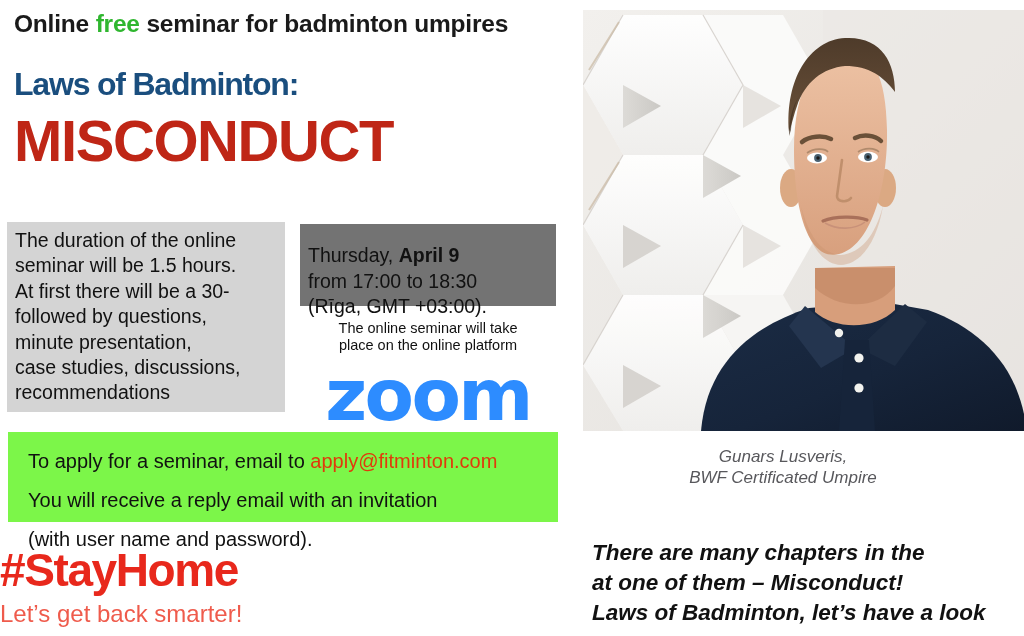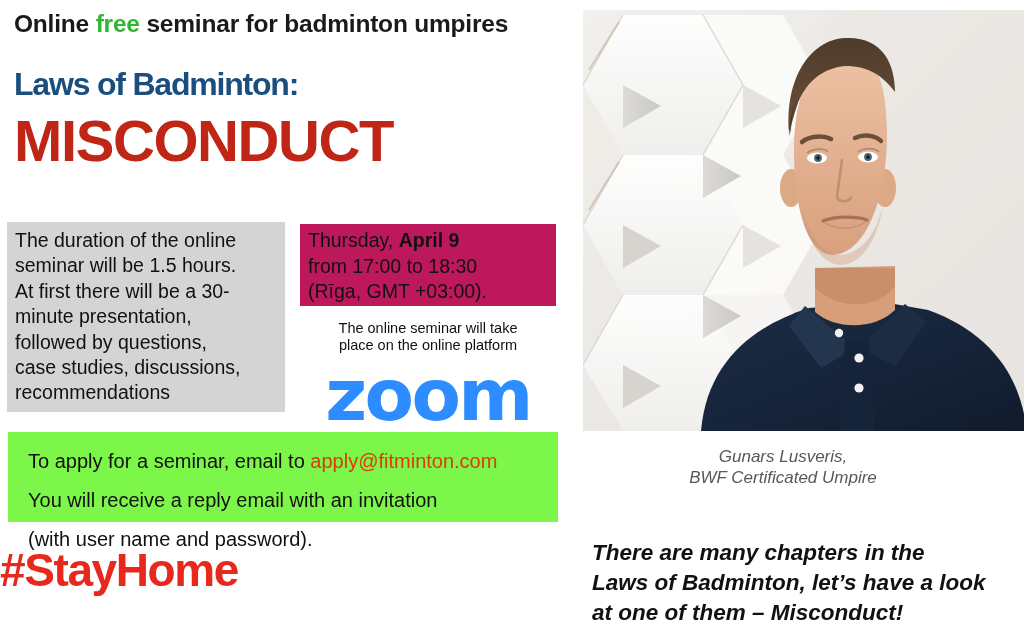--- a/index.html
+++ b/index.html
@@ -75,23 +75,23 @@
     color: #111111;
   }
 
   
   .box-date {
     position: absolute;
     left: 300px;
     top: 224px;
     width: 256px;
     height: 82px;
-    background: #be185d;
+    background: #737373;
     box-sizing: border-box;
-    padding: 4px 6px 0 8px;
+    padding: 19px 6px 0 8px;
   }
   .box-date p {
     margin: 0;
     font-size: 19.5px;
     line-height: 25.6px;
     color: #111111;
   }
   .box-date .b { font-weight: bold; }
 
   
@@ -203,22 +203,22 @@
     <span>Online </span><span class="hl">free</span><span> seminar for badminton umpires</span>
   </div>
 
   <div class="title-main">Laws of Badminton:</div>
   <div class="title-sub">MISCONDUCT</div>
 
   <div class="box-duration">
     <p>The duration of the online</p>
     <p>seminar will be 1.5 hours.</p>
     <p>At first there will be a 30-</p>
+    <p>followed by questions,</p>
     <p>minute presentation,</p>
-    <p>followed by questions,</p>
     <p>case studies, discussions,</p>
     <p>recommendations</p>
   </div>
 
   <div class="box-date">
     <p><span>Thursday, </span><span class="b">April 9</span></p>
     <p>from 17:00 to 18:30</p>
     <p>(Rīga, GMT +03:00).</p>
   </div>
 
@@ -229,20 +229,21 @@
   </div>
 
   <div class="box-apply">
     <p><span>To apply for a seminar, email to </span><span class="mail">apply@fitminton.com</span></p>
     <p>You will receive a reply email with an invitation</p>
     <p>(with user name and password).</p>
   </div>
 
   <div class="stayhome">
     <div class="stayhome-tag">#StayHome</div>
+    <div class="stayhome-sub">Let’s get back smarter!</div>
   </div>
 
   <div class="photo">
     <svg viewBox="0 0 441 421" preserveAspectRatio="xMidYMid slice">
       <defs>
         <linearGradient id="wallg" x1="0" y1="0" x2="1" y2="1">
           <stop offset="0%" stop-color="#f2f0ed"></stop>
           <stop offset="100%" stop-color="#e3e0dc"></stop>
         </linearGradient>
         <linearGradient id="panelA" x1="0" y1="0" x2="0" y2="1">
@@ -335,17 +336,17 @@
     </svg>
   </div>
 
   <div class="photo-caption">
     <div>Gunars Lusveris,</div>
     <div>BWF Certificated Umpire</div>
   </div>
 
   <div class="closing">
     <div>There are many chapters in the</div>
+    <div>at one of them – Misconduct!</div>
     <div>Laws of Badminton, let’s have a look</div>
-    <div>at one of them – Misconduct!</div>
   </div>
 
 </div>
 
 </body></html>

